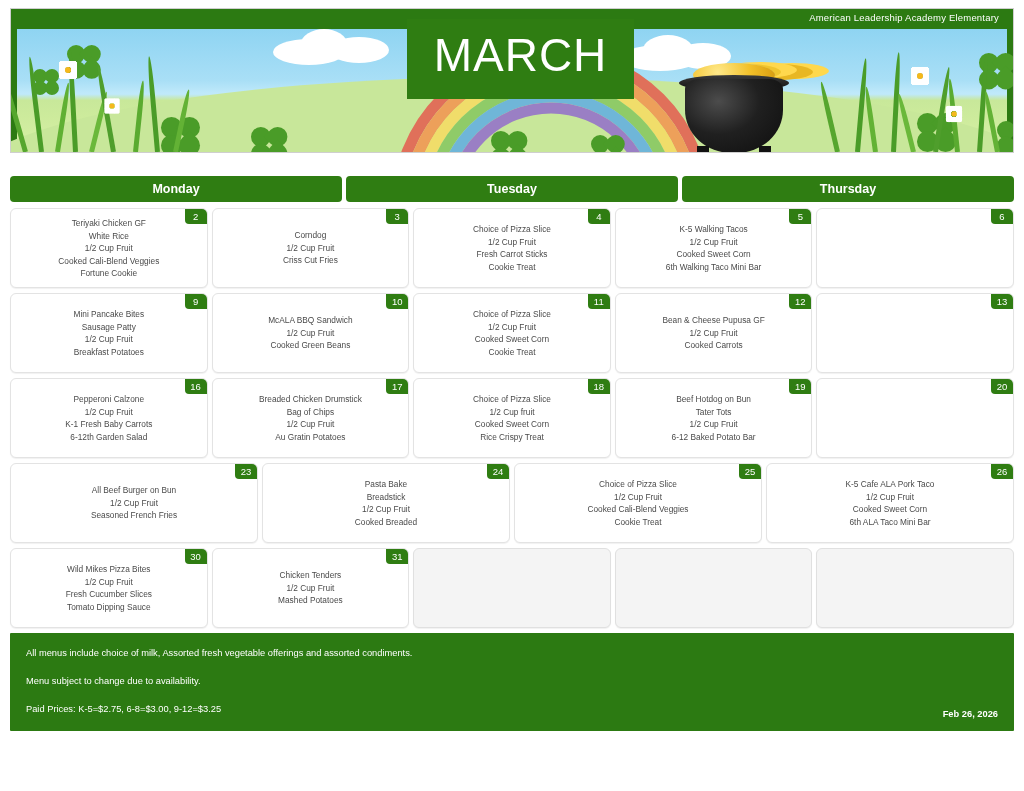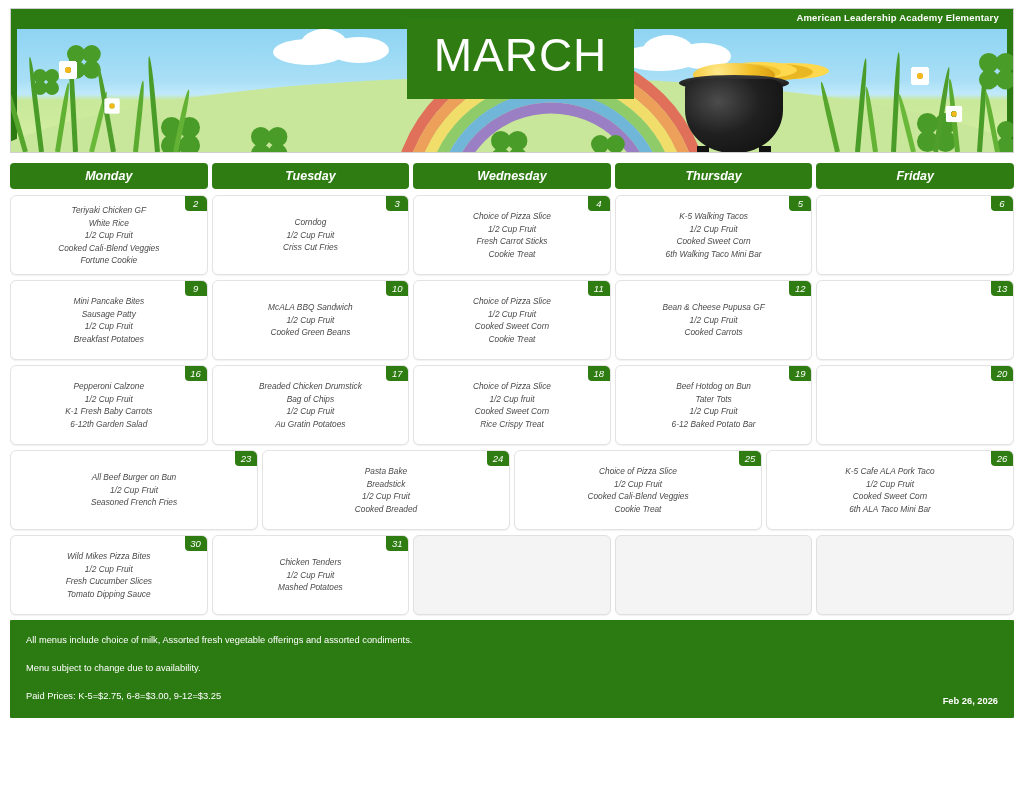--- a/index.html
+++ b/index.html
@@ -35,21 +35,21 @@
     left: -5%; right: -5%; bottom: -35px;
     height: 110px;
     background: #c8e79a;
     border-radius: 50% 50% 0 0 / 100% 100% 0 0;
   }
   .school-name {
     position: absolute;
     right: 14px; top: 3px;
     color: #ffffff;
     font-size: 9.5px;
-    font-weight: bold;
+    font-weight: normal;
     letter-spacing: 0.2px;
     z-index: 30;
   }
   .rainbow {
     position: absolute;
     left: 370px; top: 18px;
     width: 340px; height: 180px;
     z-index: 3;
   }
   .cloud {
@@ -174,22 +174,21 @@
     color: #ffffff;
     font-size: 46px;
     line-height: 72px;
     height: 80px;
     letter-spacing: 1px;
   }
 
   
   .calendar {
     width: 903px;
-    margin-top: 10px;
-    font-style: italic;
+    margin-top: 23px;
   }
   .dow-row, .week-row {
     display: flex;
     gap: 4px;
     width: 1004px;
   }
   .dow-row { margin-bottom: 6px; }
   .dow {
     flex: 1 1 0;
     background: #2f7d12;
@@ -389,23 +388,21 @@
 
     <div class="title-block">
       <div class="title-main">MARCH</div>
     </div>
   </div>
 
   <div class="calendar">
     <div class="dow-row" id="dow-row">
         <div class="dow">Monday</div>
         <div class="dow">Tuesday</div>
-        <div class="dow">Wednesday</div>
         <div class="dow">Thursday</div>
-        <div class="dow">Friday</div>
       </div>
     <div id="weeks">
         <div class="week-row">
           <div class="cell">
             <div class="date-badge">2</div>
             <div class="items">
               <div>Teriyaki Chicken GF</div>
               <div>White Rice</div>
               <div>1/2 Cup Fruit</div>
               <div>Cooked Cali-Blend Veggies</div>

